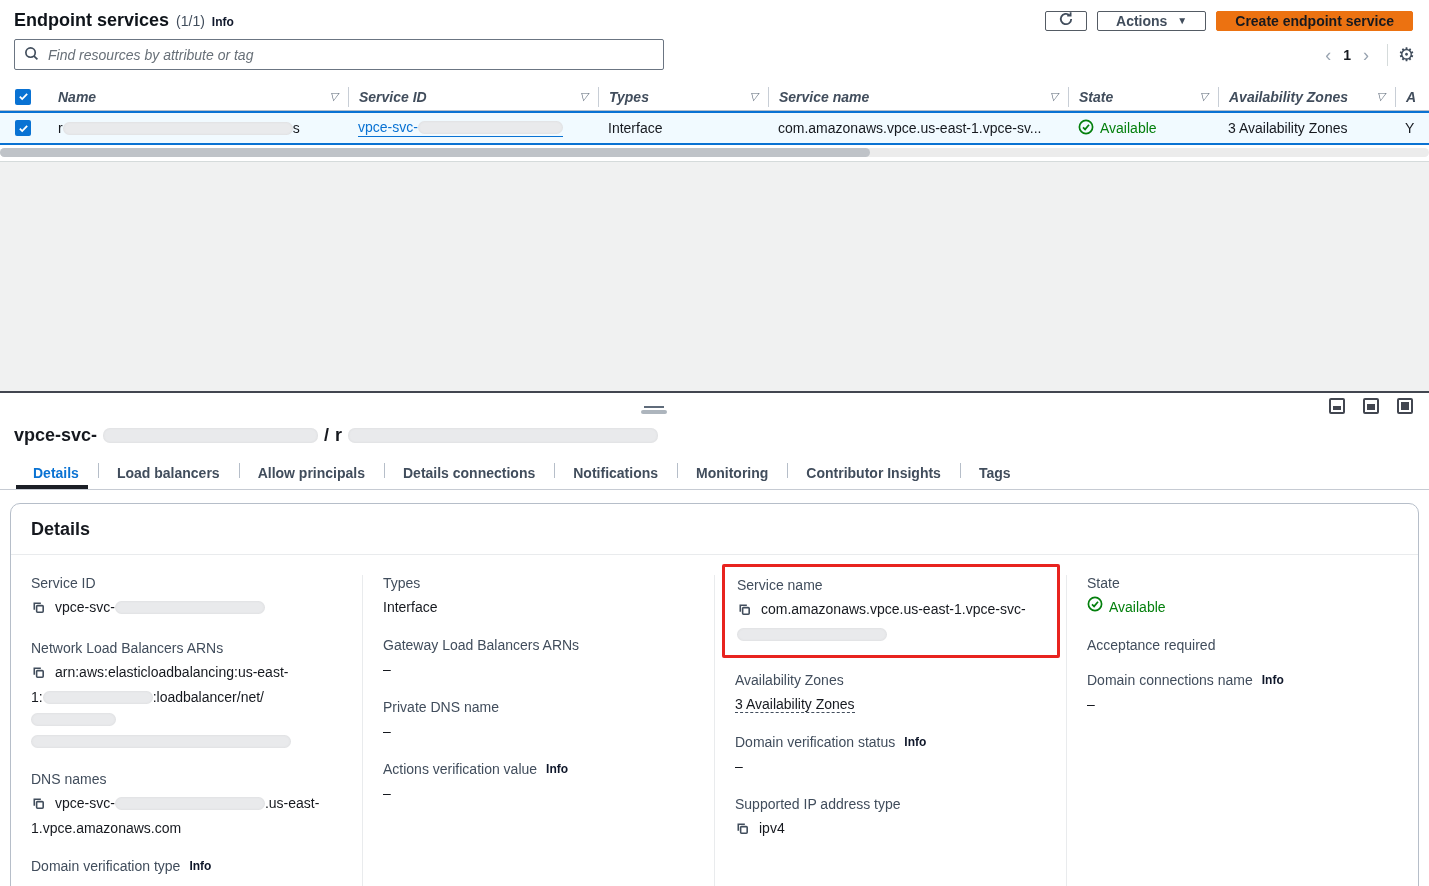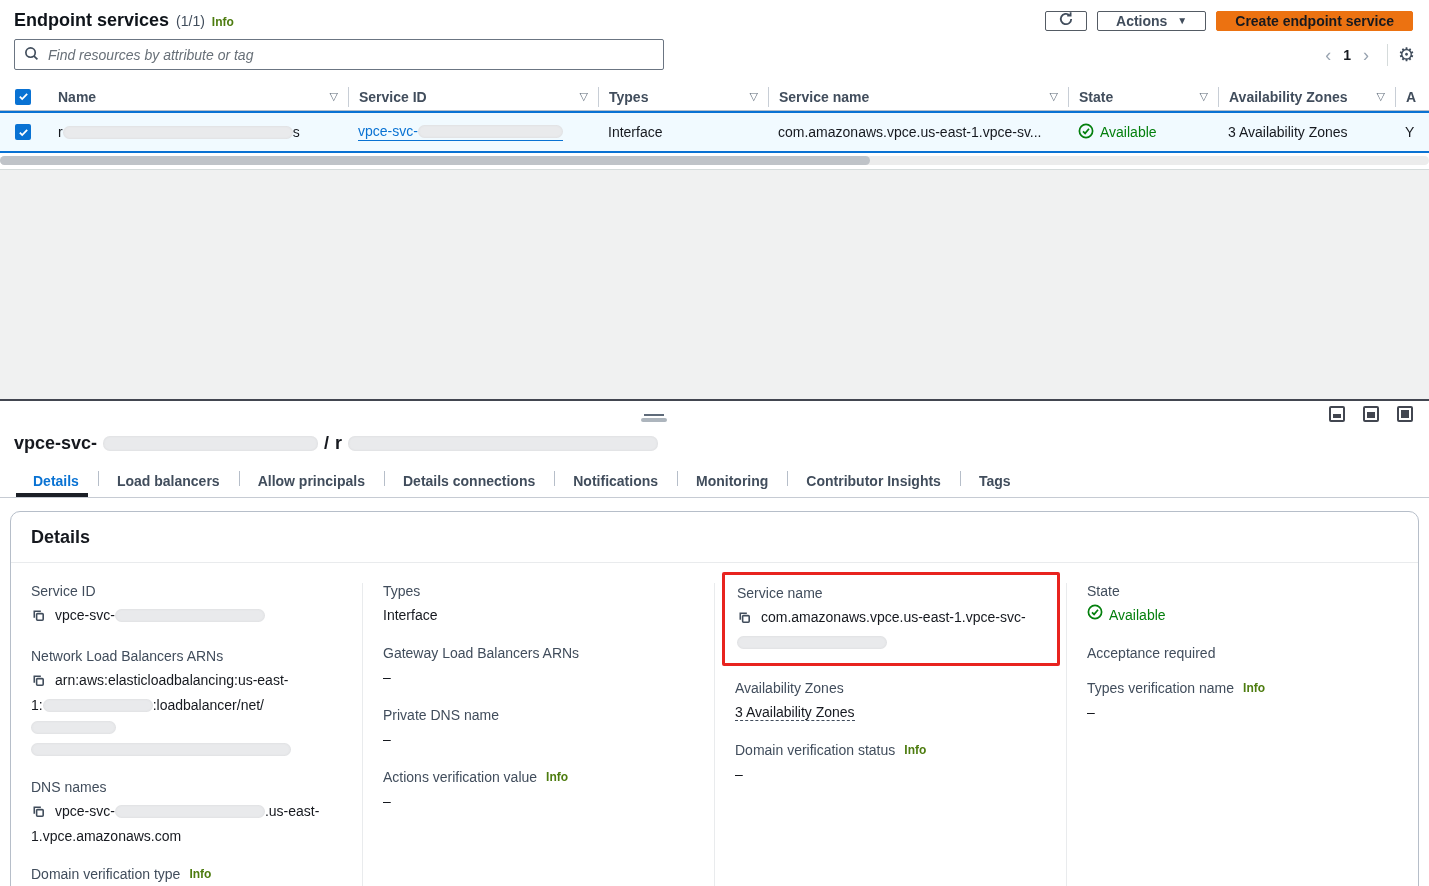--- a/index.html
+++ b/index.html
@@ -7,21 +7,21 @@
   body {
     width:1429px; height:886px; overflow:hidden; position:relative;
     background:#ffffff; font-family:"Liberation Sans", sans-serif;
     color:#16191f; font-size:14px;
   }
   
   .header-row { display:flex; align-items:center; padding:10px 16px 4px 14px; }
   .title-group { display:flex; align-items:baseline; gap:7px; }
   .page-title { font-size:18px; font-weight:700; color:#0f141a; }
   .page-count { font-size:14px; font-weight:400; color:#414d5c; }
-  .info-link { color:#4d7c0f; font-weight:700; font-size:12px; text-decoration:none; cursor:pointer; }
+  .info-link { color:#0f172a; font-weight:700; font-size:12px; text-decoration:none; cursor:pointer; }
   .hdr-actions { margin-left:auto; display:flex; gap:10px; align-items:center; }
   .btn { height:20px; border:1px solid #545b64; border-radius:2px; background:#fff;
          font-weight:700; color:#414d5c; font-size:14px; display:flex; align-items:center;
          padding:0 18px; gap:10px; cursor:pointer; font-family:inherit; }
   .btn.icon-only { width:42px; justify-content:center; padding:0; }
   .btn.primary { background:#ec7211; border-color:#ec7211; color:#16191f; }
   .caret-down { font-size:10px; color:#414d5c; }
 
   .toolbar-row { display:flex; padding:4px 14px 0 14px; }
   .search-box { width:650px; height:31px; border:1px solid #6b7582; border-radius:2px;
@@ -32,27 +32,27 @@
   .pager { margin-left:auto; display:flex; align-items:center; }
   .pg-chev { color:#98a3b0; font-size:18px; padding:0 6px; cursor:pointer; line-height:1; }
   .pg-num { font-weight:700; color:#16191f; padding:0 6px; }
   .pg-divider { width:1px; height:22px; background:#d5dbdb; margin:0 10px 0 12px; }
   .gear { font-size:19px; color:#414d5c; cursor:pointer; line-height:1; }
 
   
   .tbl { margin-top:13px; }
   .thead { display:flex; align-items:center; height:28px; border-bottom:1px solid #b6bec9;
            font-weight:700; color:#414d5c; }
-  .th { display:flex; align-items:center; justify-content:space-between; padding:0 10px; height:20px; }
+  .th { display:flex; align-items:center; justify-content:space-between; padding:0 10px; height:20px;font-style:italic; }
   .th + .th { border-left:1px solid #c8ced6; }
   .filter-ic { color:#5f6b7a; font-size:11px; font-weight:400; cursor:pointer; }
   .c0{width:48px; display:flex; align-items:center; padding-left:15px;}
   .c1{width:300px;} .c2{width:250px;} .c3{width:170px;} .c4{width:300px;}
   .c5{width:150px;} .c6{width:177px;} .c7{flex:1; overflow:hidden;}
-  .trow { display:flex; align-items:center; height:42px; background:#f1faff;
+  .trow { display:flex; align-items:center; height:34px; background:#f1faff;
           border-top:2px solid #0972d3; border-bottom:2px solid #0972d3; color:#16191f; }
   .td { padding:0 10px; white-space:nowrap; overflow:hidden; }
   .checkbox { width:16px; height:16px; background:#0972d3; border-radius:2px;
               display:flex; align-items:center; justify-content:center; cursor:pointer; }
   .redact { display:inline-block; height:13px; background:#e9eaec; border-radius:7px;
             vertical-align:-2px; box-shadow:inset 0 0 3px rgba(0,0,0,.07); }
   .w85{width:85px;} .w110{width:110px;} .w145{width:145px;} .w150{width:150px;}
   .w215{width:215px;} .w230{width:230px;} .w260{width:260px;} .w310{width:310px;}
   .id-link { color:#0972d3; border-bottom:1px solid #0972d3; cursor:pointer; display:inline-block; line-height:17px; }
   .state-cell { display:flex; align-items:center; gap:6px; color:#037f0c; }
@@ -361,20 +361,31 @@
             </div>
           <div class="f-value"><span class="az-trigger">3 Availability Zones</span></div>
         </div>
         <div class="field">
           <div class="f-label">
               <span>Domain verification status</span>
               <a class="info-link">Info</a>
             </div>
           <div class="f-value dash">–</div>
         </div>
+        <div class="field">
+          <div class="f-label">
+              <span>Supported IP address type</span>
+            </div>
+          <div class="f-value">
+            <span class="copy-ic"><svg width="15" height="15" viewBox="0 0 16 16">
+                  <path d="M3.5 10.5v-7h7" fill="none" stroke="#414d5c" stroke-width="1.7"></path>
+                  <rect x="6" y="6" width="7" height="7" rx="1" fill="none" stroke="#414d5c" stroke-width="1.7"></rect>
+                </svg></span><span>ipv4</span>
+          </div>
+        </div>
       </div>
 
       <div class="dcol">
         <div class="field">
           <div class="f-label">
               <span>State</span>
             </div>
           <div class="f-value green-val">
             <span><svg width="16" height="16" viewBox="0 0 16 16">
                   <circle cx="8" cy="8" r="6.6" fill="none" stroke="#037f0c" stroke-width="1.7"></circle>
@@ -383,21 +394,21 @@
               <span>Available</span>
           </div>
         </div>
         <div class="field">
           <div class="f-label">
               <span>Acceptance required</span>
             </div>
         </div>
         <div class="field">
           <div class="f-label">
-              <span>Types verification name</span>
+              <span>Domain connections name</span>
               <a class="info-link">Info</a>
             </div>
           <div class="f-value dash">–</div>
         </div>
       </div>
 
     </div>
   </div>
 </div>
 

